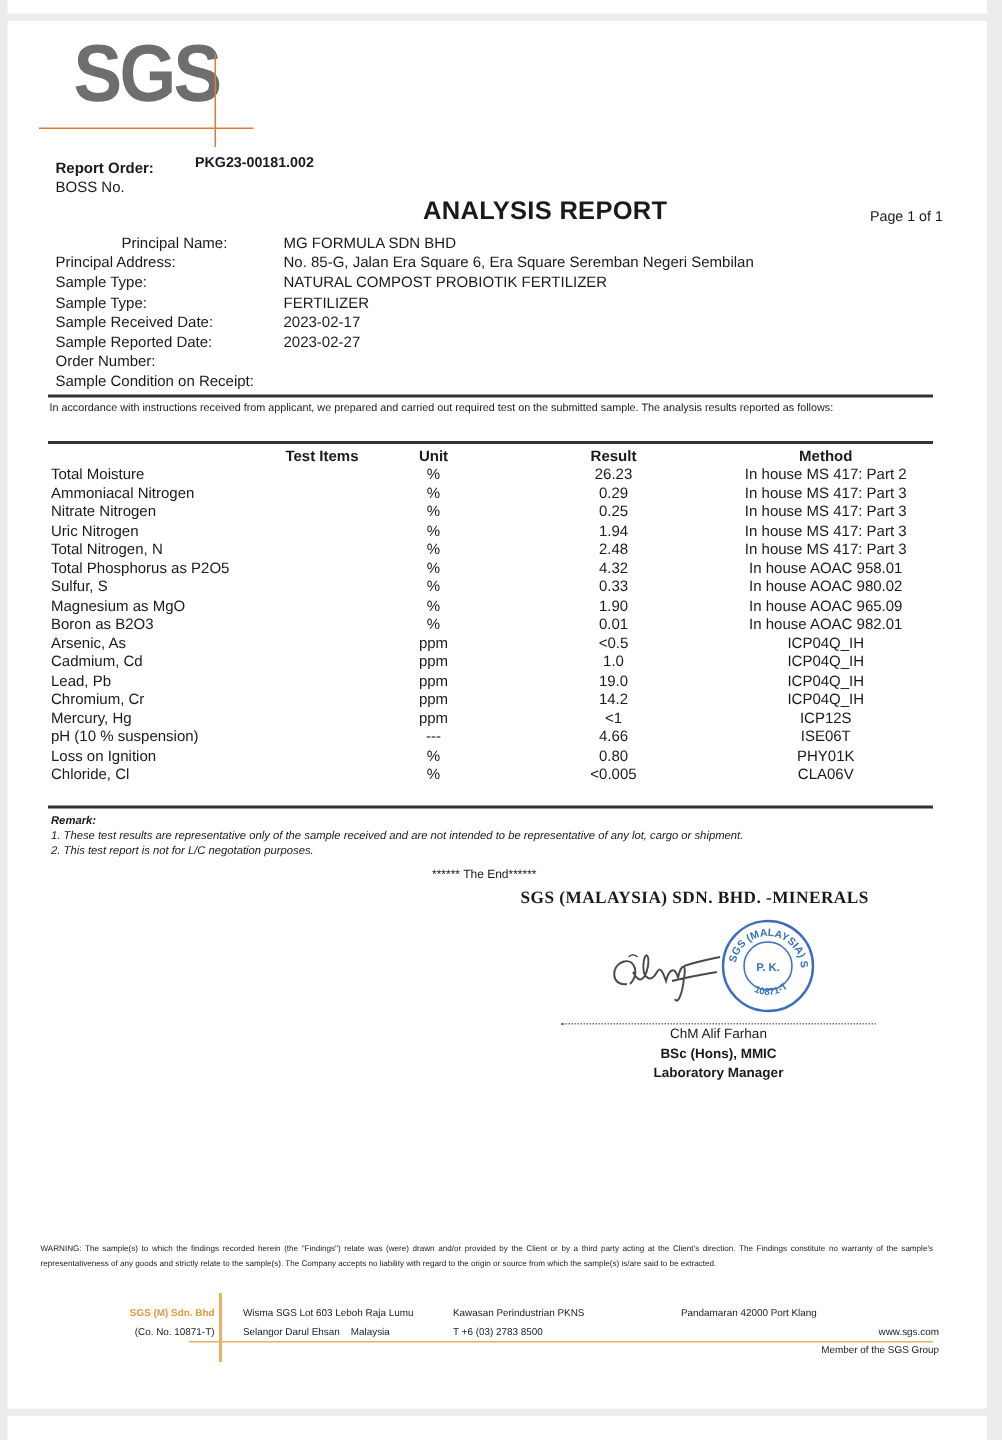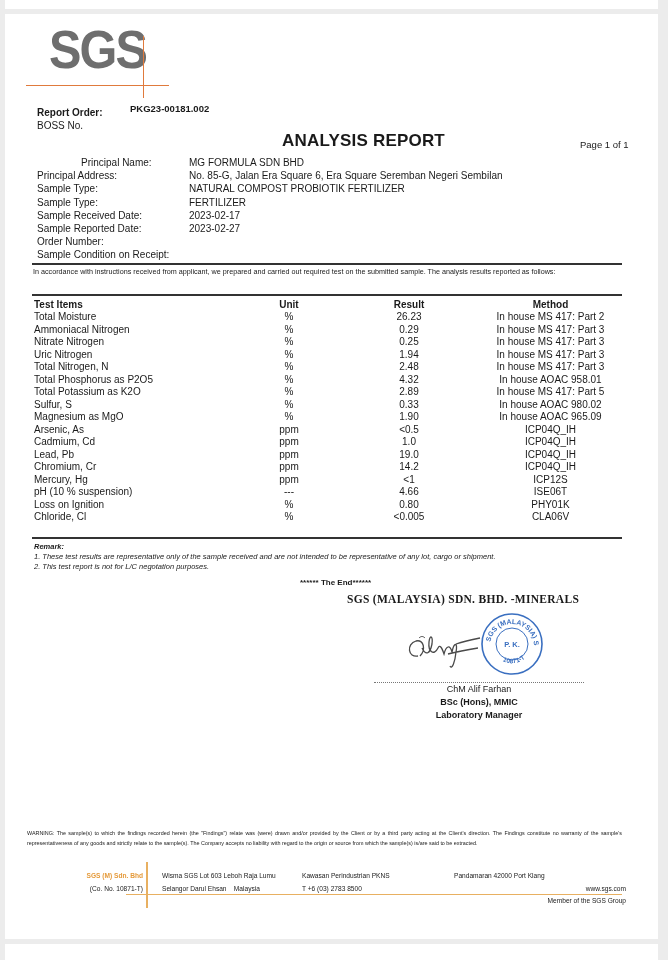--- a/index.html
+++ b/index.html
@@ -27,24 +27,24 @@
   .intro { left: 33px; top: 252px; width: 587px; font-size: 7.2px; line-height: 9px; text-align: justify; text-align-last: left; white-space: normal; }
   .rule { position: absolute; left: 32px; width: 590px; height: 1px; background: #333; }
 
   table.results { position: absolute; left: 32px; top: 286px; width: 590px; border-collapse: collapse; font-size: 10px; }
   table.results th { font-weight: bold; padding: 0; height: 12px; line-height: 12px; }
   table.results td { padding: 0; height: 12.5px; line-height: 12.5px; }
   .c-item { width: 205px; text-align: left; padding-left: 2px !important; }
   .c-unit { width: 100px; text-align: center; }
   .c-res { width: 140px; text-align: center; }
   .c-meth { text-align: center; }
-  th.c-item { text-align: left; margin-top: 23px; }
+  th.c-item { text-align: right; margin-top: 23px; }
 
   .remark { left: 34px; top: 530px; font-size: 7.5px; line-height: 10px; white-space: nowrap; }
-  .theend { left: 300px; top: 567px; font-size: 8px; font-weight: bold; }
+  .theend { left: 288px; top: 567px; font-size: 8px; font-weight: normal; }
   .company { left: 347px; top: 580px; font-family: "Liberation Serif", serif; font-weight: bold; font-size: 11.5px; letter-spacing: 0.3px; }
 
   .sig-wrap { left: 400px; top: 594px; width: 150px; height: 75px; }
   .sig-dots { left: 374px; top: 670px; width: 210px; border-top: 1px dotted #777; height: 0; }
   .signer { left: 374px; width: 210px; text-align: center; font-size: 9px; line-height: 13px; }
 
   .warning { left: 27px; top: 817px; width: 595px; font-size: 5.4px; line-height: 10px; text-align: justify; text-align-last: left; white-space: normal; }
 
   .foot { font-size: 6.6px; line-height: 10px; }
   .foot-orange { color: #e59a3a; font-weight: bold; }
@@ -133,36 +133,36 @@
         <td class="c-res">2.48</td>
         <td class="c-meth">In house MS 417: Part 3</td>
       </tr>
       <tr>
         <td class="c-item">Total Phosphorus as P2O5</td>
         <td class="c-unit">%</td>
         <td class="c-res">4.32</td>
         <td class="c-meth">In house AOAC 958.01</td>
       </tr>
       <tr>
-        <td class="c-item">Total Potassium as K2O</td>
-        <td class="c-unit">%</td>
-        <td class="c-res">2.89</td>
-        <td class="c-meth">In house MS 417: Part 5</td>
-      </tr>
-      <tr>
         <td class="c-item">Sulfur, S</td>
         <td class="c-unit">%</td>
         <td class="c-res">0.33</td>
         <td class="c-meth">In house AOAC 980.02</td>
       </tr>
       <tr>
         <td class="c-item">Magnesium as MgO</td>
         <td class="c-unit">%</td>
         <td class="c-res">1.90</td>
         <td class="c-meth">In house AOAC 965.09</td>
+      </tr>
+      <tr>
+        <td class="c-item">Boron as B2O3</td>
+        <td class="c-unit">%</td>
+        <td class="c-res">0.01</td>
+        <td class="c-meth">In house AOAC 982.01</td>
       </tr>
       <tr>
         <td class="c-item">Arsenic, As</td>
         <td class="c-unit">ppm</td>
         <td class="c-res">&lt;0.5</td>
         <td class="c-meth">ICP04Q_IH</td>
       </tr>
       <tr>
         <td class="c-item">Cadmium, Cd</td>
         <td class="c-unit">ppm</td>

